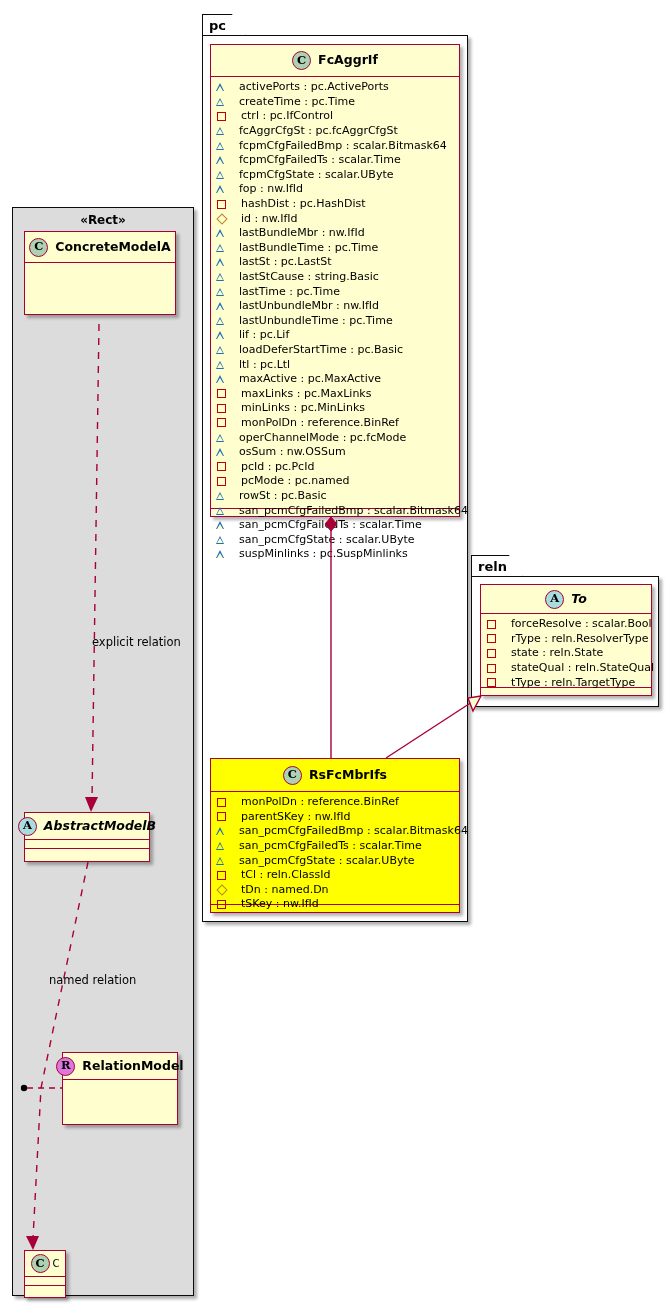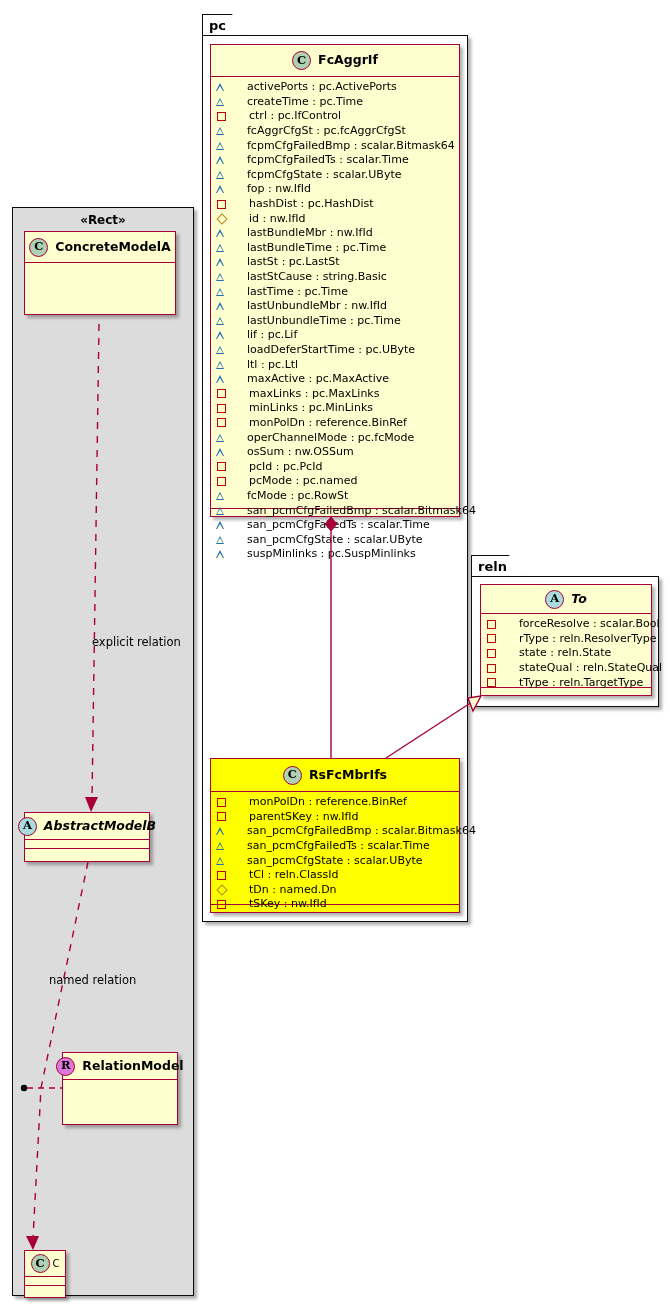--- a/index.html
+++ b/index.html
@@ -38,21 +38,21 @@
     display:flex;align-items:center;justify-content:center;gap:7px;
     padding:5px 8px;font-size:12.5px;font-weight:bold;line-height:1;
   }
   .cls-title.italic .cls-name{font-style:italic;}
   .cls-body{
     box-sizing:border-box;border-bottom:1.3px solid #a80036;
     padding:3px 5px 4px 5px;
   }
   .cls-foot{height:9px;box-sizing:border-box;}
   .attr{
-    display:flex;align-items:center;gap:22px;
+    display:flex;align-items:center;gap:14px;
     line-height:14px;height:14.6px;font-size:11px;white-space:nowrap;
   }
 
   
   .stereo{
     position:absolute;width:100%;text-align:center;
     font-size:12px;font-weight:bold;
   }
 
   
@@ -219,21 +219,21 @@
     <div class="attr">
         <span class="g triangle"></span>
         <span>lastUnbundleTime : pc.Time</span>
       </div>
     <div class="attr">
         <span class="g triangle"></span>
         <span>lif : pc.Lif</span>
       </div>
     <div class="attr">
         <span class="g triangle"></span>
-        <span>loadDeferStartTime : pc.UByte</span>
+        <span>loadDeferStartTime : pc.Basic</span>
       </div>
     <div class="attr">
         <span class="g triangle"></span>
         <span>ltl : pc.Ltl</span>
       </div>
     <div class="attr">
         <span class="g triangle"></span>
         <span>maxActive : pc.MaxActive</span>
       </div>
     <div class="attr">
@@ -259,21 +259,21 @@
     <div class="attr">
         <span class="g square red"></span>
         <span>pcId : pc.PcId</span>
       </div>
     <div class="attr">
         <span class="g square red"></span>
         <span>pcMode : pc.named</span>
       </div>
     <div class="attr">
         <span class="g triangle"></span>
-        <span>fcMode : pc.RowSt</span>
+        <span>rowSt : pc.Basic</span>
       </div>
     <div class="attr">
         <span class="g triangle"></span>
         <span>san_pcmCfgFailedBmp : scalar.Bitmask64</span>
       </div>
     <div class="attr">
         <span class="g triangle"></span>
         <span>san_pcmCfgFailedTs : scalar.Time</span>
       </div>
     <div class="attr">

